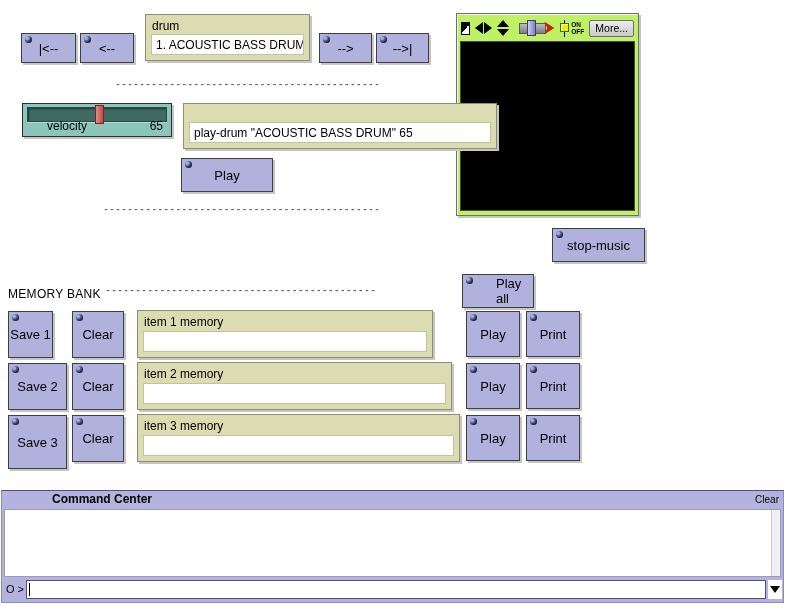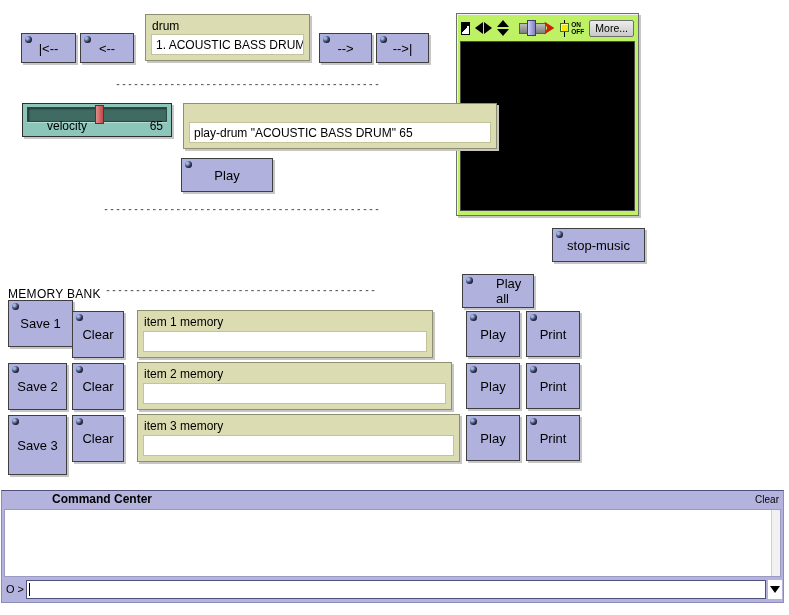--- a/index.html
+++ b/index.html
@@ -169,21 +169,21 @@
   </div>
 
   <div class="mb-title">MEMORY BANK</div>
   <div class="sep" style="left:105px; top:284px; width:272px;">---------------------------------------------</div>
 
   <div class="btn" style="left:462px; top:274px; width:72px; height:34px;padding-left:33px;">
     <span class="ind"></span>
     <span>Play all</span>
   </div>
 
-  <div class="btn" style="left:8px; top:300px; width:65px; height:47px;">
+  <div class="btn" style="left:8px; top:311px; width:45px; height:47px;">
     <span class="ind"></span>
     <span>Save 1</span>
   </div>
   <div class="btn" style="left:72px; top:311px; width:52px; height:47px;">
     <span class="ind"></span>
     <span>Clear</span>
   </div>
   <div class="mon" style="left:137px; top:310px; width:296px; height:48px;">
     <div class="mlabel">item 1 memory</div>
     <div class="mfield"></div>
@@ -211,21 +211,21 @@
   </div>
   <div class="btn" style="left:466px; top:363px; width:54px; height:46px;">
     <span class="ind"></span>
     <span>Play</span>
   </div>
   <div class="btn" style="left:526px; top:363px; width:54px; height:46px;">
     <span class="ind"></span>
     <span>Print</span>
   </div>
 
-  <div class="btn" style="left:8px; top:415px; width:59px; height:60px;">
+  <div class="btn" style="left:8px; top:415px; width:59px; height:54px;">
     <span class="ind"></span>
     <span>Save 3</span>
   </div>
   <div class="btn" style="left:72px; top:415px; width:52px; height:47px;">
     <span class="ind"></span>
     <span>Clear</span>
   </div>
   <div class="mon" style="left:137px; top:414px; width:323px; height:48px;">
     <div class="mlabel">item 3 memory</div>
     <div class="mfield"></div>

